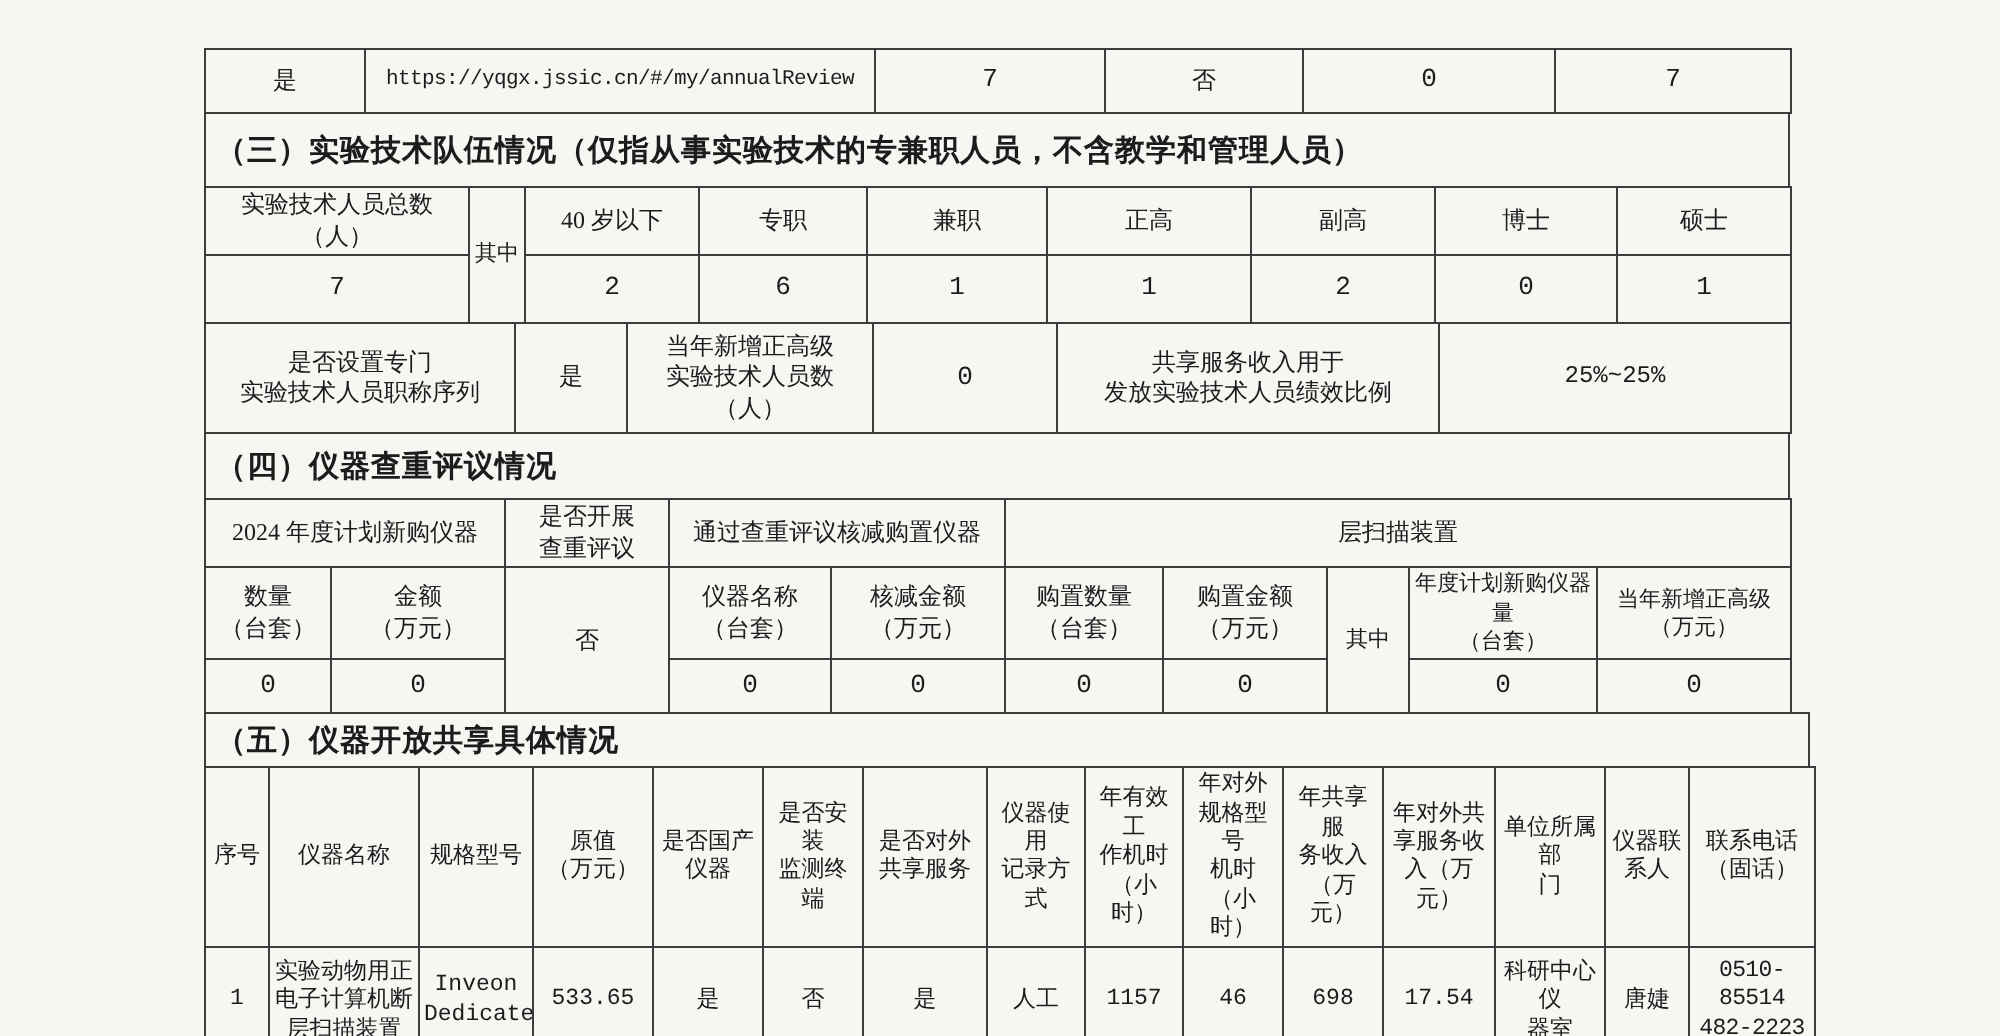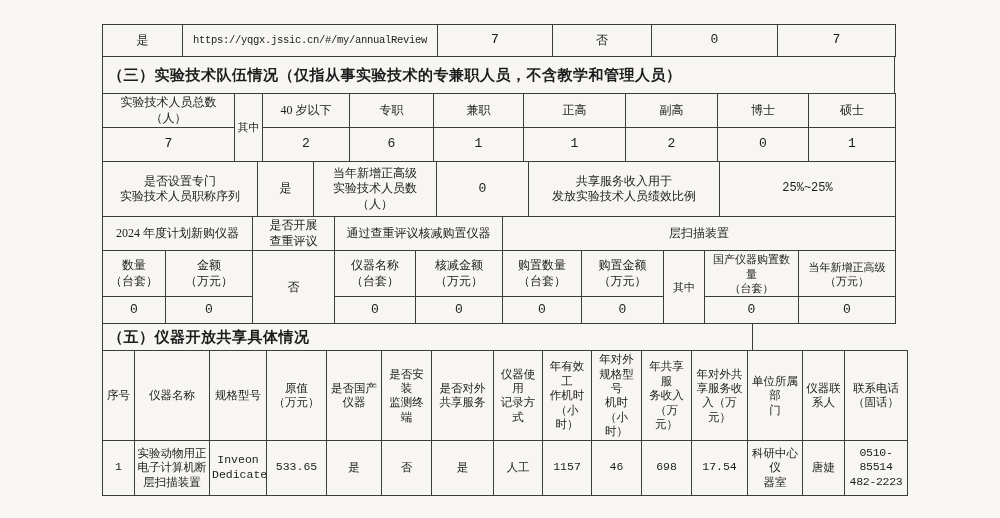--- a/index.html
+++ b/index.html
@@ -135,20 +135,21 @@
         <td>当年新增正高级
 实验技术人员数（人）</td>
         <td class="val">0</td>
         <td>共享服务收入用于
 发放实验技术人员绩效比例</td>
         <td class="mono">25%~25%</td>
       </tr>
     </tbody>
       </table>
 
+    <div class="sec-title" style="height:34px;">（四）仪器查重评议情况</div>
 
     <table style="width:793px;">
       <colgroup>
         <col style="width:63px">
           <col style="width:87px">
           <col style="width:82px">
           <col style="width:81px">
           <col style="width:87px">
         <col style="width:79px">
           <col style="width:82px">
@@ -172,40 +173,40 @@
         <td rowspan="2">否</td>
         <td>仪器名称
 （台套）</td>
         <td>核减金额
 （万元）</td>
         <td>购置数量
 （台套）</td>
         <td>购置金额
 （万元）</td>
         <td rowspan="2" class="sm" style="padding:0;">其中</td>
-        <td class="sm">国产仪器购置数
+        <td class="sm">年度计划新购仪器
 量
 （台套）</td>
         <td class="sm">当年新增正高级
 （万元）</td>
       </tr>
       <tr class="h27">
         <td class="val">0</td>
         <td class="val">0</td>
         <td class="val">0</td>
         <td class="val">0</td>
         <td class="val">0</td>
         <td class="val">0</td>
         <td class="val">0</td>
         <td class="val">0</td>
       </tr>
     </tbody>
       </table>
 
-    <div class="sec-title h28" style="width:651px;">（五）仪器开放共享具体情况</div>
+    <div class="sec-title h28" style="width:803px;">（五）仪器开放共享具体情况</div>
 
     <table class="t5" style="width:805px;">
       <colgroup>
         <col style="width:32px">
           <col style="width:75px">
           <col style="width:57px">
           <col style="width:60px">
           <col style="width:55px">
         <col style="width:50px">
           <col style="width:62px">

